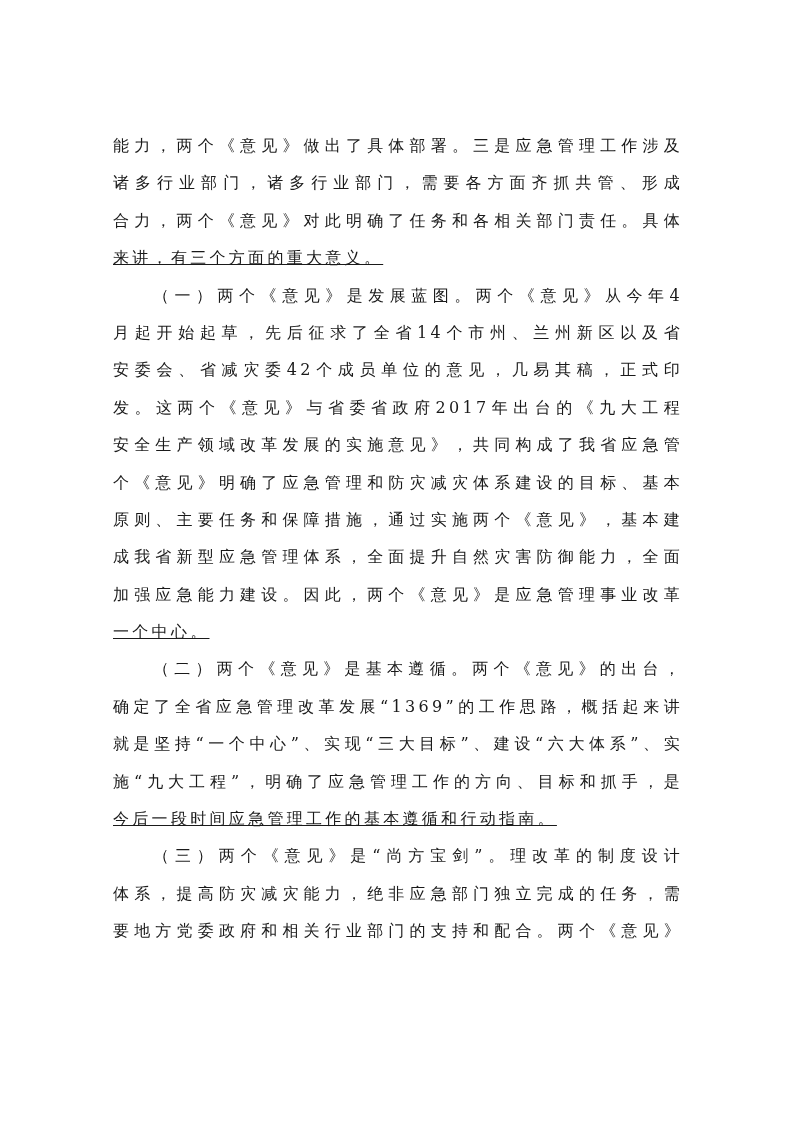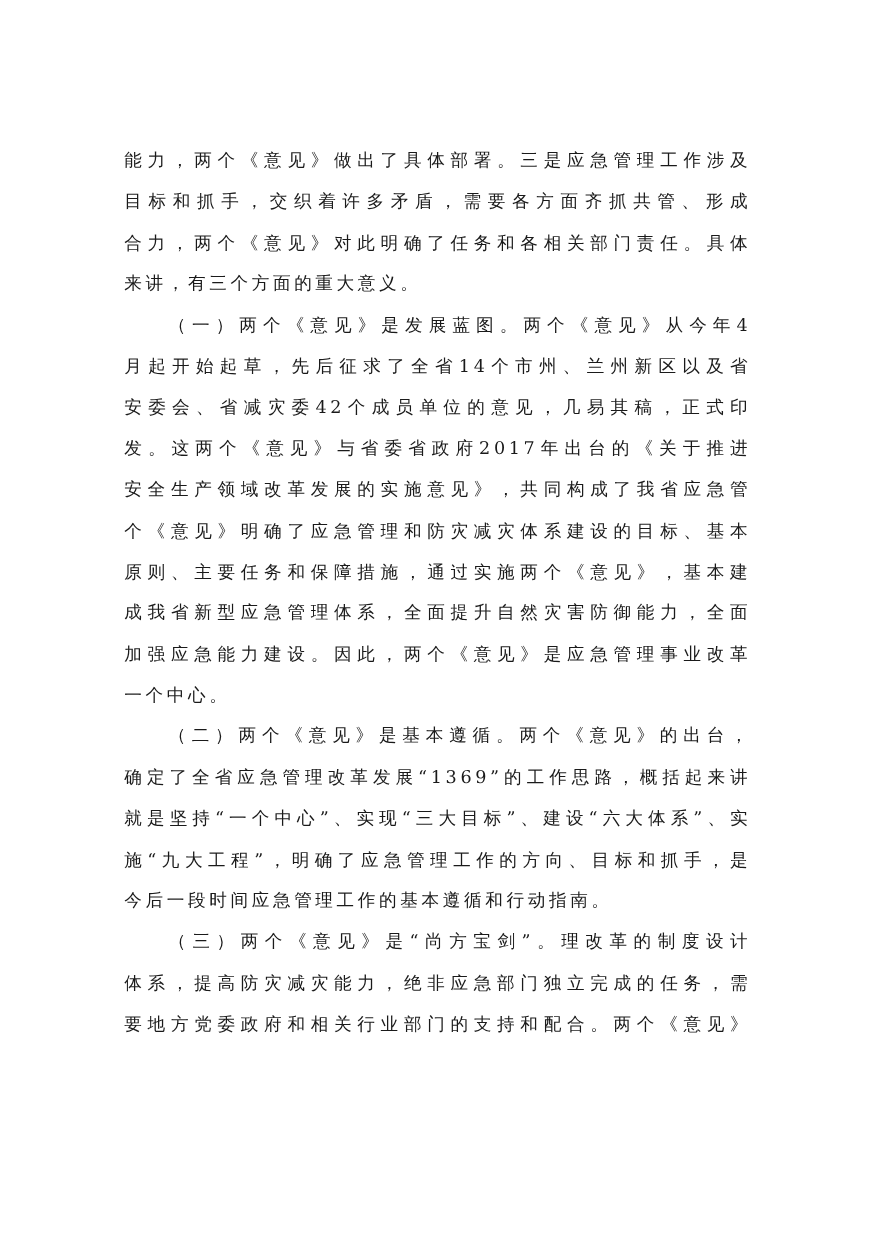--- a/index.html
+++ b/index.html
@@ -1,38 +1,38 @@
 <!DOCTYPE html>
 <html><head>
 <meta charset="utf-8">
 <style>
   html, body { margin:0; padding:0; background:#ffffff; }
   body { width:793px; height:1122px; position:relative; overflow:hidden;
          font-family:"DejaVu Serif", "Liberation Serif", serif; color:#1a1a1a; }
   .page { position:absolute; left:113px; top:127px; width:570px; }
   .line { height:37.4px; line-height:37.4px; font-size:16px; white-space:nowrap;
           letter-spacing:3.3px; text-align:justify; text-align-last:justify; }
-  .line.last { text-align-last:left; }
+  .line.last { text-align-last:left;text-decoration:underline; }
   .indent { padding-left:40px; }
   .bold { font-weight:normal; }
 </style>
 </head>
 <body>
 
 <div class="page">
 
   <div class="line">能力，两个《意见》做出了具体部署。三是应急管理工作涉及</div>
-  <div class="line">目标和抓手，交织着许多矛盾，需要各方面齐抓共管、形成</div>
+  <div class="line">诸多行业部门，诸多行业部门，需要各方面齐抓共管、形成</div>
   <div class="line">合力，两个《意见》对此明确了任务和各相关部门责任。具体</div>
   <div class="line last">来讲，有三个方面的重大意义。</div>
 
   <div class="line indent"><span class="bold">（一）两个《意见》是发展蓝图。</span><span>两个《意见》从今年4</span></div>
   <div class="line">月起开始起草，先后征求了全省14个市州、兰州新区以及省</div>
   <div class="line">安委会、省减灾委42个成员单位的意见，几易其稿，正式印</div>
-  <div class="line">发。这两个《意见》与省委省政府2017年出台的《关于推进</div>
+  <div class="line">发。这两个《意见》与省委省政府2017年出台的《九大工程</div>
   <div class="line">安全生产领域改革发展的实施意见》，共同构成了我省应急管</div>
   <div class="line">个《意见》明确了应急管理和防灾减灾体系建设的目标、基本</div>
   <div class="line">原则、主要任务和保障措施，通过实施两个《意见》，基本建</div>
   <div class="line">成我省新型应急管理体系，全面提升自然灾害防御能力，全面</div>
   <div class="line">加强应急能力建设。因此，两个《意见》是应急管理事业改革</div>
   <div class="line last">一个中心。</div>
 
   <div class="line indent"><span class="bold">（二）两个《意见》是基本遵循。</span><span>两个《意见》的出台，</span></div>
   <div class="line">确定了全省应急管理改革发展“1369”的工作思路，概括起来讲</div>
   <div class="line">就是坚持“一个中心”、实现“三大目标”、建设“六大体系”、实</div>

